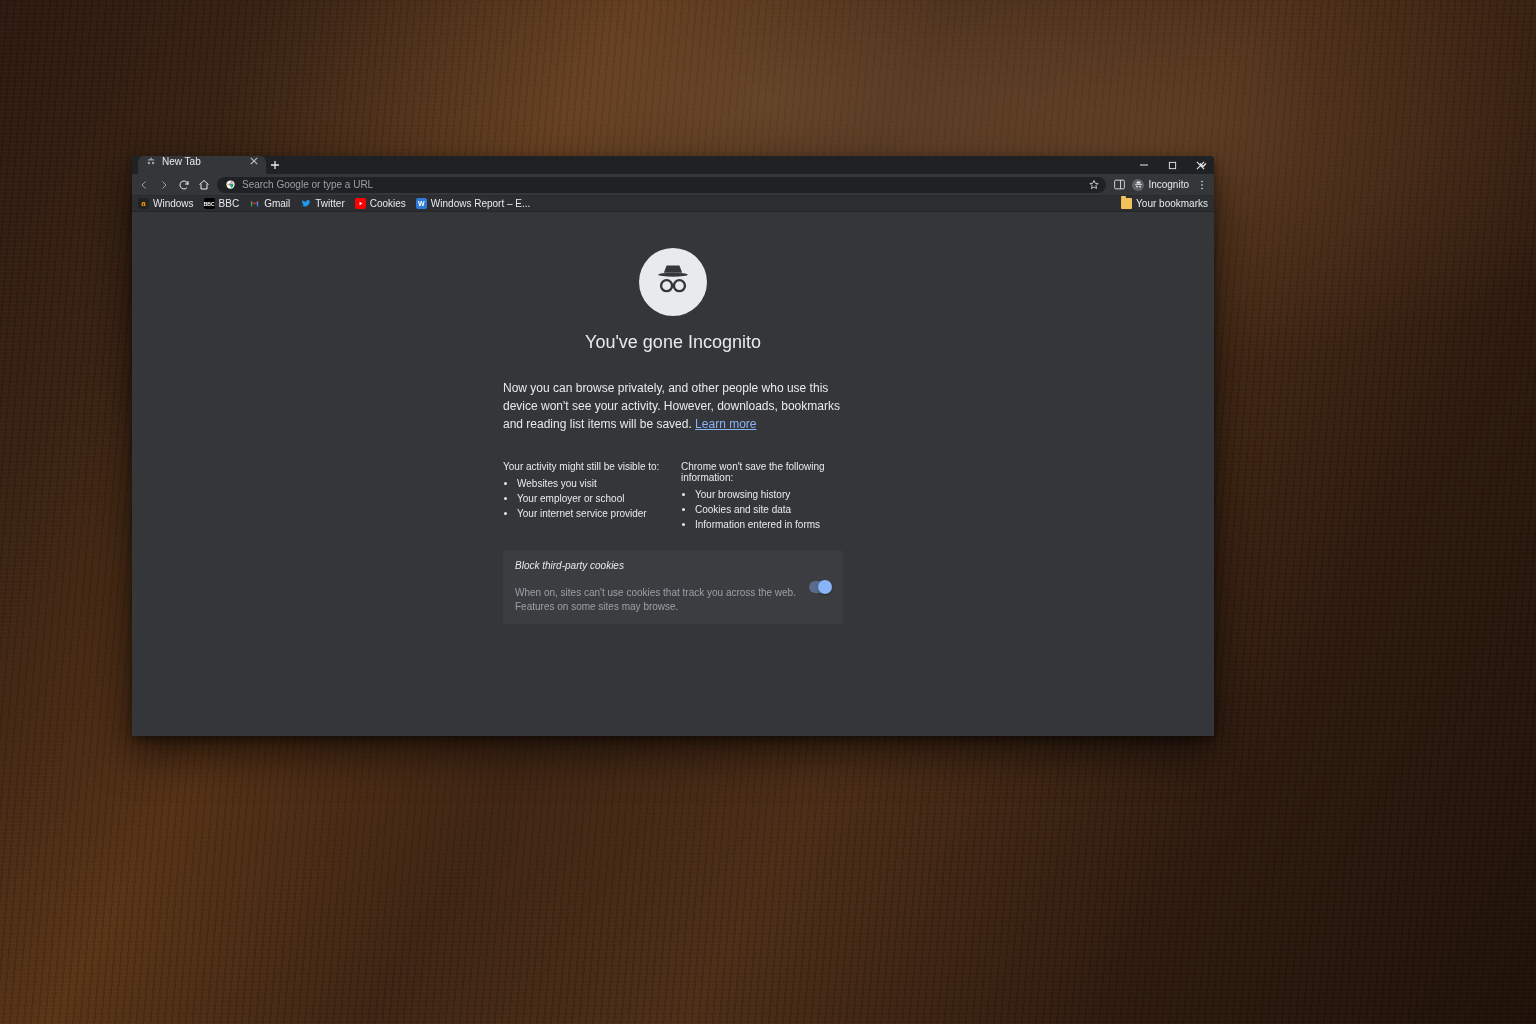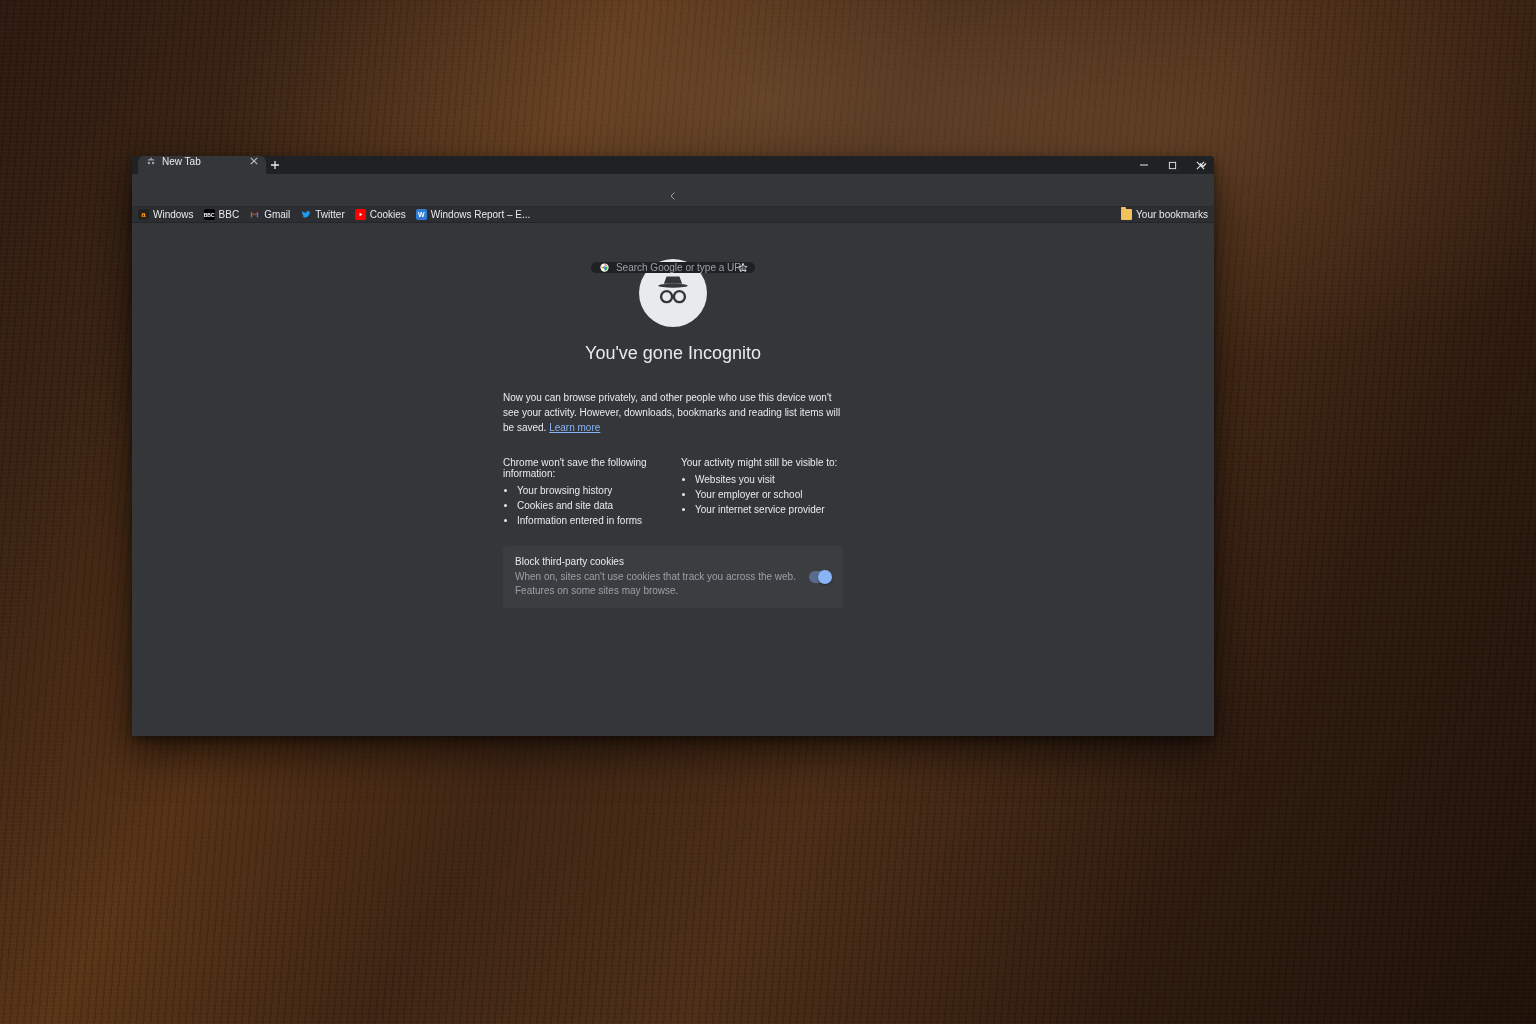--- a/index.html
+++ b/index.html
@@ -47,23 +47,22 @@
   .newtab { width: 18px; display:flex; align-items:center; justify-content:center; color:#e8eaed; font-size:12px; }
   .win-controls { position:absolute; right:0; top:0; height:100%; display:flex; }
   .win-controls .ctl { width:28px; display:flex; align-items:center; justify-content:center; color:#e8eaed; }
   .tab-chevron { width:22px; display:flex; align-items:center; justify-content:center; color:#e8eaed; margin-left:auto; }
 
   .toolbar {
     height: 22px;
     background: #35363a;
     border-bottom: 1px solid #2a2b2e;
     display:flex; align-items:center;
-    padding: 16px 5px;
+    padding: 0 5px;
     gap: 6px;
-    flex-direction: column;
   }
   .nav-btn { width:14px; height:14px; display:flex; align-items:center; justify-content:center; color:#9aa0a6; }
   .nav-btn.active { color:#e8eaed; }
   .omnibox {
     flex:1; height:16px; background:#202124; border-radius:10px;
     display:flex; align-items:center; padding:0 8px; gap:6px; color:#9aa0a6; font-size:10px;
     position:relative;
   }
   .omni-right { position:absolute; right:6px; display:flex; gap:6px; align-items:center; }
   .tool-icon { width:14px; height:14px; display:flex; align-items:center; justify-content:center; color:#e8eaed; }
@@ -83,33 +82,33 @@
   .content {
     flex:1; background:#35363a; overflow:auto;
     padding-top: 36px;
   }
   .center-col { width: 340px; margin: 0 auto; color:#e8eaed; }
   .incog-icon-big {
     width:68px; height:68px; border-radius:50%; background:#e8eaed;
     margin: 0 auto 16px; display:flex; align-items:center; justify-content:center;
   }
   .title { text-align:center; font-size:18px; font-weight:400; margin-bottom:26px; }
-  .desc { font-size:10px; line-height:1.5; color:#e8eaed; text-align:left; margin-bottom:22px; }
+  .desc { font-size:12px; line-height:1.5; color:#e8eaed; text-align:left; margin-bottom:28px; }
   .desc .learn { color:#8ab4f8; }
   .cols { display:flex; gap:16px; font-size:10px; }
   .cols .col { flex:1; }
   .cols .hd { margin-bottom:6px; }
   .cols ul { list-style: disc; padding-left: 14px; }
   .cols li { margin-bottom:4px; color:#e8eaed; }
   .cookie-card {
     margin-top:16px; background:#3c3d40; border-radius:4px;
     padding:10px 12px; display:flex; align-items:center; gap:12px; font-size:10px;
   }
   .cookie-text { flex:1; }
-  .cookie-text .ct-title { color:#e8eaed; margin-bottom:3px; }
+  .cookie-text .ct-title { color:#e8eaed; margin-bottom:15px;font-style:italic; }
   .cookie-text .ct-desc { color:#9aa0a6; line-height:1.4; }
   .toggle {
     width:22px; height:12px; border-radius:6px; background:#5a6b8c; position:relative; flex-shrink:0;
   }
   .toggle::after {
     content:""; position:absolute; right:-1px; top:-1px; width:14px; height:14px; border-radius:50%;
     background:#8ab4f8; box-shadow:0 1px 2px rgba(0,0,0,0.4);
   }
 
   svg { display:block; }
@@ -208,21 +207,21 @@
           <rect x="3" y="4" width="18" height="16" rx="2" fill="none" stroke="#e8eaed" stroke-width="1.6"></rect>
           <path stroke="#e8eaed" stroke-width="1.6" d="M14 4v16"></path>
         </svg>
       </div>
     <div class="incognito-chip">
       <span class="incog-badge">
         <svg width="9" height="9" viewBox="0 0 24 24">
             <path fill="#e8eaed" d="M6 9l2-5h8l2 5H6zm-3 2h18v2H3zM8 15a2.5 2.5 0 100 5 2.5 2.5 0 000-5zm8 0a2.5 2.5 0 100 5 2.5 2.5 0 000-5z"></path>
           </svg>
       </span>
-      <span>Features</span>
+      <span>Incognito</span>
     </div>
     <div class="tool-icon">
         <svg width="12" height="12" viewBox="0 0 24 24">
           <circle cx="12" cy="5" r="1.6" fill="#e8eaed"></circle>
           <circle cx="12" cy="12" r="1.6" fill="#e8eaed"></circle>
           <circle cx="12" cy="19" r="1.6" fill="#e8eaed"></circle>
         </svg>
       </div>
   </div>
 
@@ -284,35 +283,35 @@
           <path stroke="#35363a" stroke-width="2.6" d="M23 28c.3-1 1.7-1 2 0" fill="none"></path>
         </svg>
       </div>
       <div class="title">You've gone Incognito</div>
       <div class="desc">
         <span>Now you can browse privately, and other people who use this device won't see your activity. However, downloads, bookmarks and reading list items will be saved.</span>
         <span> </span><a class="learn" href="#">Learn more</a>
       </div>
       <div class="cols">
         <div class="col">
+          <div class="hd">Your activity might still be visible to:</div>
+          <ul>
+            <li>Websites you visit</li>
+            <li>Your employer or school</li>
+            <li>Your internet service provider</li>
+          </ul>
+        </div>
+        <div class="col">
           <div class="hd">Chrome won't save the following information:</div>
           <ul>
             <li>Your browsing history</li>
             <li>Cookies and site data</li>
             <li>Information entered in forms</li>
           </ul>
         </div>
-        <div class="col">
-          <div class="hd">Your activity might still be visible to:</div>
-          <ul>
-            <li>Websites you visit</li>
-            <li>Your employer or school</li>
-            <li>Your internet service provider</li>
-          </ul>
-        </div>
       </div>
       <div class="cookie-card">
         <div class="cookie-text">
           <div class="ct-title">Block third-party cookies</div>
           <div class="ct-desc">When on, sites can't use cookies that track you across the web. Features on some sites may browse.</div>
         </div>
         <div class="toggle"></div>
       </div>
     </div>
   </div>

